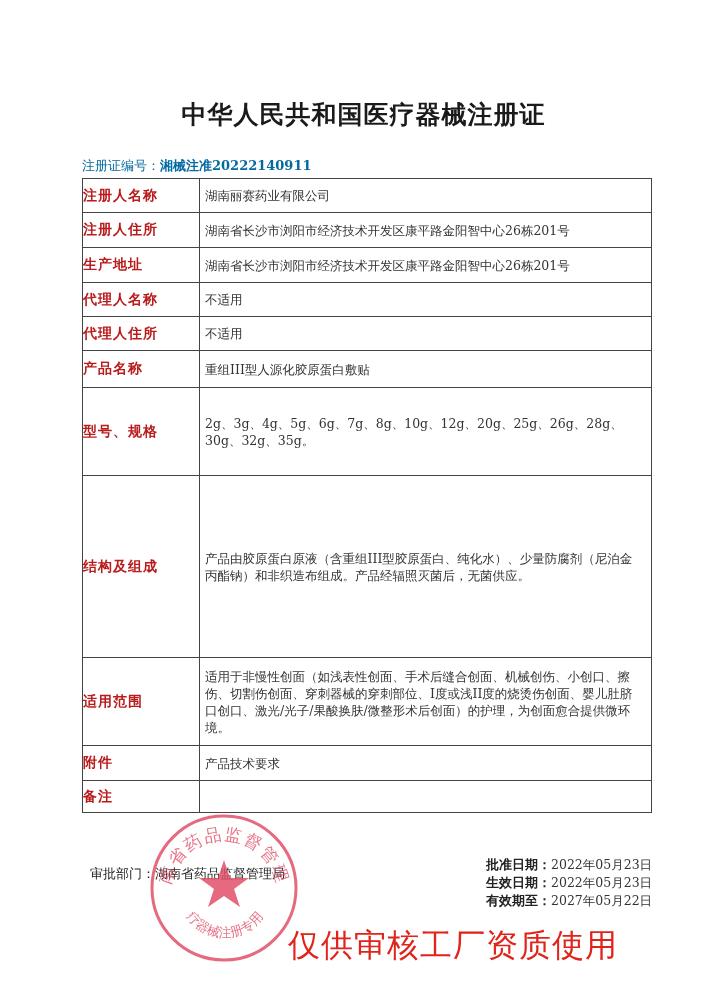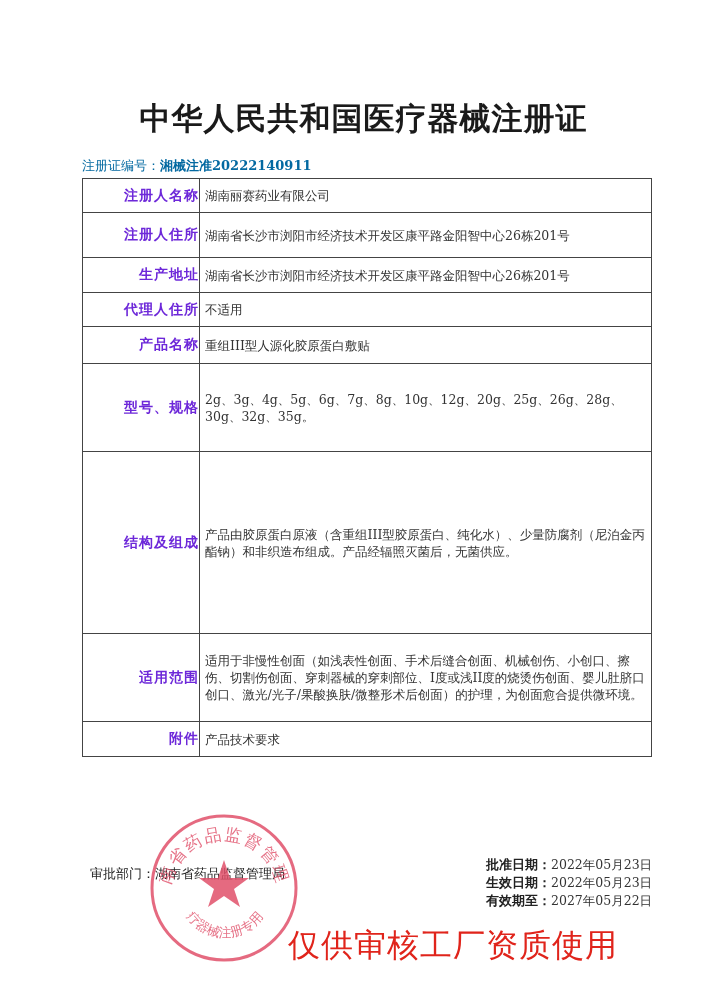--- a/index.html
+++ b/index.html
@@ -1,28 +1,28 @@
 <!DOCTYPE html>
 <html><head>
 <meta charset="utf-8">
 <style>
   html, body { margin: 0; padding: 0; background: #ffffff; }
   body { width: 727px; height: 1000px; position: relative; overflow: hidden;
          font-family: "DejaVu Serif", "Liberation Serif", serif; color: #222; }
   .title { position: absolute; top: 98px; left: 0; width: 727px; text-align: center;
-           font-family: "DejaVu Sans", sans-serif; font-weight: bold; font-size: 31px;
+           font-family: "DejaVu Sans", sans-serif; font-weight: bold; font-size: 25px;
            letter-spacing: 1px; color: #1a1a1a; }
   .regno { position: absolute; top: 157px; left: 82px; font-size: 13px; color: #0369a1; }
   .regno .val { font-weight: bold; }
   table.cert { position: absolute; top: 178px; left: 82px; width: 570px; border-collapse: collapse;
                table-layout: fixed; }
   table.cert td { border: 1.5px solid #444; padding: 0; font-size: 13px; vertical-align: middle; }
-  table.cert td.lbl { width: 116px; text-align: right; font-weight: bold; font-size: 14px;
-                      color: #6d28d9; letter-spacing: 1px; margin-left: 22px; }
-  table.cert td.val { padding-left: 5px; color: #333; line-height: 17px;
+  table.cert td.lbl { width: 116px; text-align: left; font-weight: bold; font-size: 14px;
+                      color: #b91c1c; letter-spacing: 1px; margin-left: 22px; }
+  table.cert td.val { padding-left: 5px; padding-right: 8px; color: #333; line-height: 17px;
                       font-size: 12.5px; }
   .footer-left { position: absolute; top: 865px; left: 90px; font-size: 13px; color: #222; }
   .footer-right { position: absolute; top: 856px; left: 486px; font-size: 12.5px; line-height: 18px; }
   .footer-right .k { font-weight: bold; font-size: 13px; color: #222; }
   .footer-right .v { color: #333; }
   .watermark { position: absolute; top: 924px; left: 288px; font-family: "DejaVu Sans", sans-serif;
                font-size: 32px; color: #e0241b; letter-spacing: 1px; }
   .seal { position: absolute; left: 148px; top: 812px; width: 152px; height: 152px; }
 </style>
 </head>
@@ -33,27 +33,31 @@
 <div class="regno">
   <span>注册证编号：</span><span class="val">湘械注准20222140911</span>
 </div>
 
 <table class="cert">
   <tbody>
       <tr style="height:34px">
     <td class="lbl">注册人名称</td>
     <td class="val">湖南丽赛药业有限公司</td>
   </tr>
-  <tr style="height:45px">
+  <tr style="height:35px">
     <td class="lbl">注册人住所</td>
     <td class="val">湖南省长沙市浏阳市经济技术开发区康平路金阳智中心26栋201号</td>
   </tr>
   <tr style="height:35px">
     <td class="lbl">生产地址</td>
     <td class="val">湖南省长沙市浏阳市经济技术开发区康平路金阳智中心26栋201号</td>
+  </tr>
+  <tr style="height:34px">
+    <td class="lbl">代理人名称</td>
+    <td class="val">不适用</td>
   </tr>
   <tr style="height:34px">
     <td class="lbl">代理人住所</td>
     <td class="val">不适用</td>
   </tr>
   <tr style="height:37px">
     <td class="lbl">产品名称</td>
     <td class="val">重组III型人源化胶原蛋白敷贴</td>
   </tr>
   <tr style="height:88px">
@@ -64,20 +68,24 @@
     <td class="lbl">结构及组成</td>
     <td class="val">产品由胶原蛋白原液（含重组III型胶原蛋白、纯化水）、少量防腐剂（尼泊金丙酯钠）和非织造布组成。产品经辐照灭菌后，无菌供应。</td>
   </tr>
   <tr style="height:88px">
     <td class="lbl">适用范围</td>
     <td class="val">适用于非慢性创面（如浅表性创面、手术后缝合创面、机械创伤、小创口、擦伤、切割伤创面、穿刺器械的穿刺部位、I度或浅II度的烧烫伤创面、婴儿肚脐口创口、激光/光子/果酸换肤/微整形术后创面）的护理，为创面愈合提供微环境。</td>
   </tr>
   <tr style="height:35px">
     <td class="lbl">附件</td>
     <td class="val">产品技术要求</td>
+  </tr>
+  <tr style="height:32px">
+    <td class="lbl">备注</td>
+    <td class="val"></td>
   </tr>
 </tbody>
   </table>
 
 <div class="footer-left">
   <span>审批部门：</span><span>湖南省药品监督管理局</span>
 </div>
 
 <div class="footer-right">
   <div><span class="k">批准日期：</span><span class="v">2022年05月23日</span></div>

